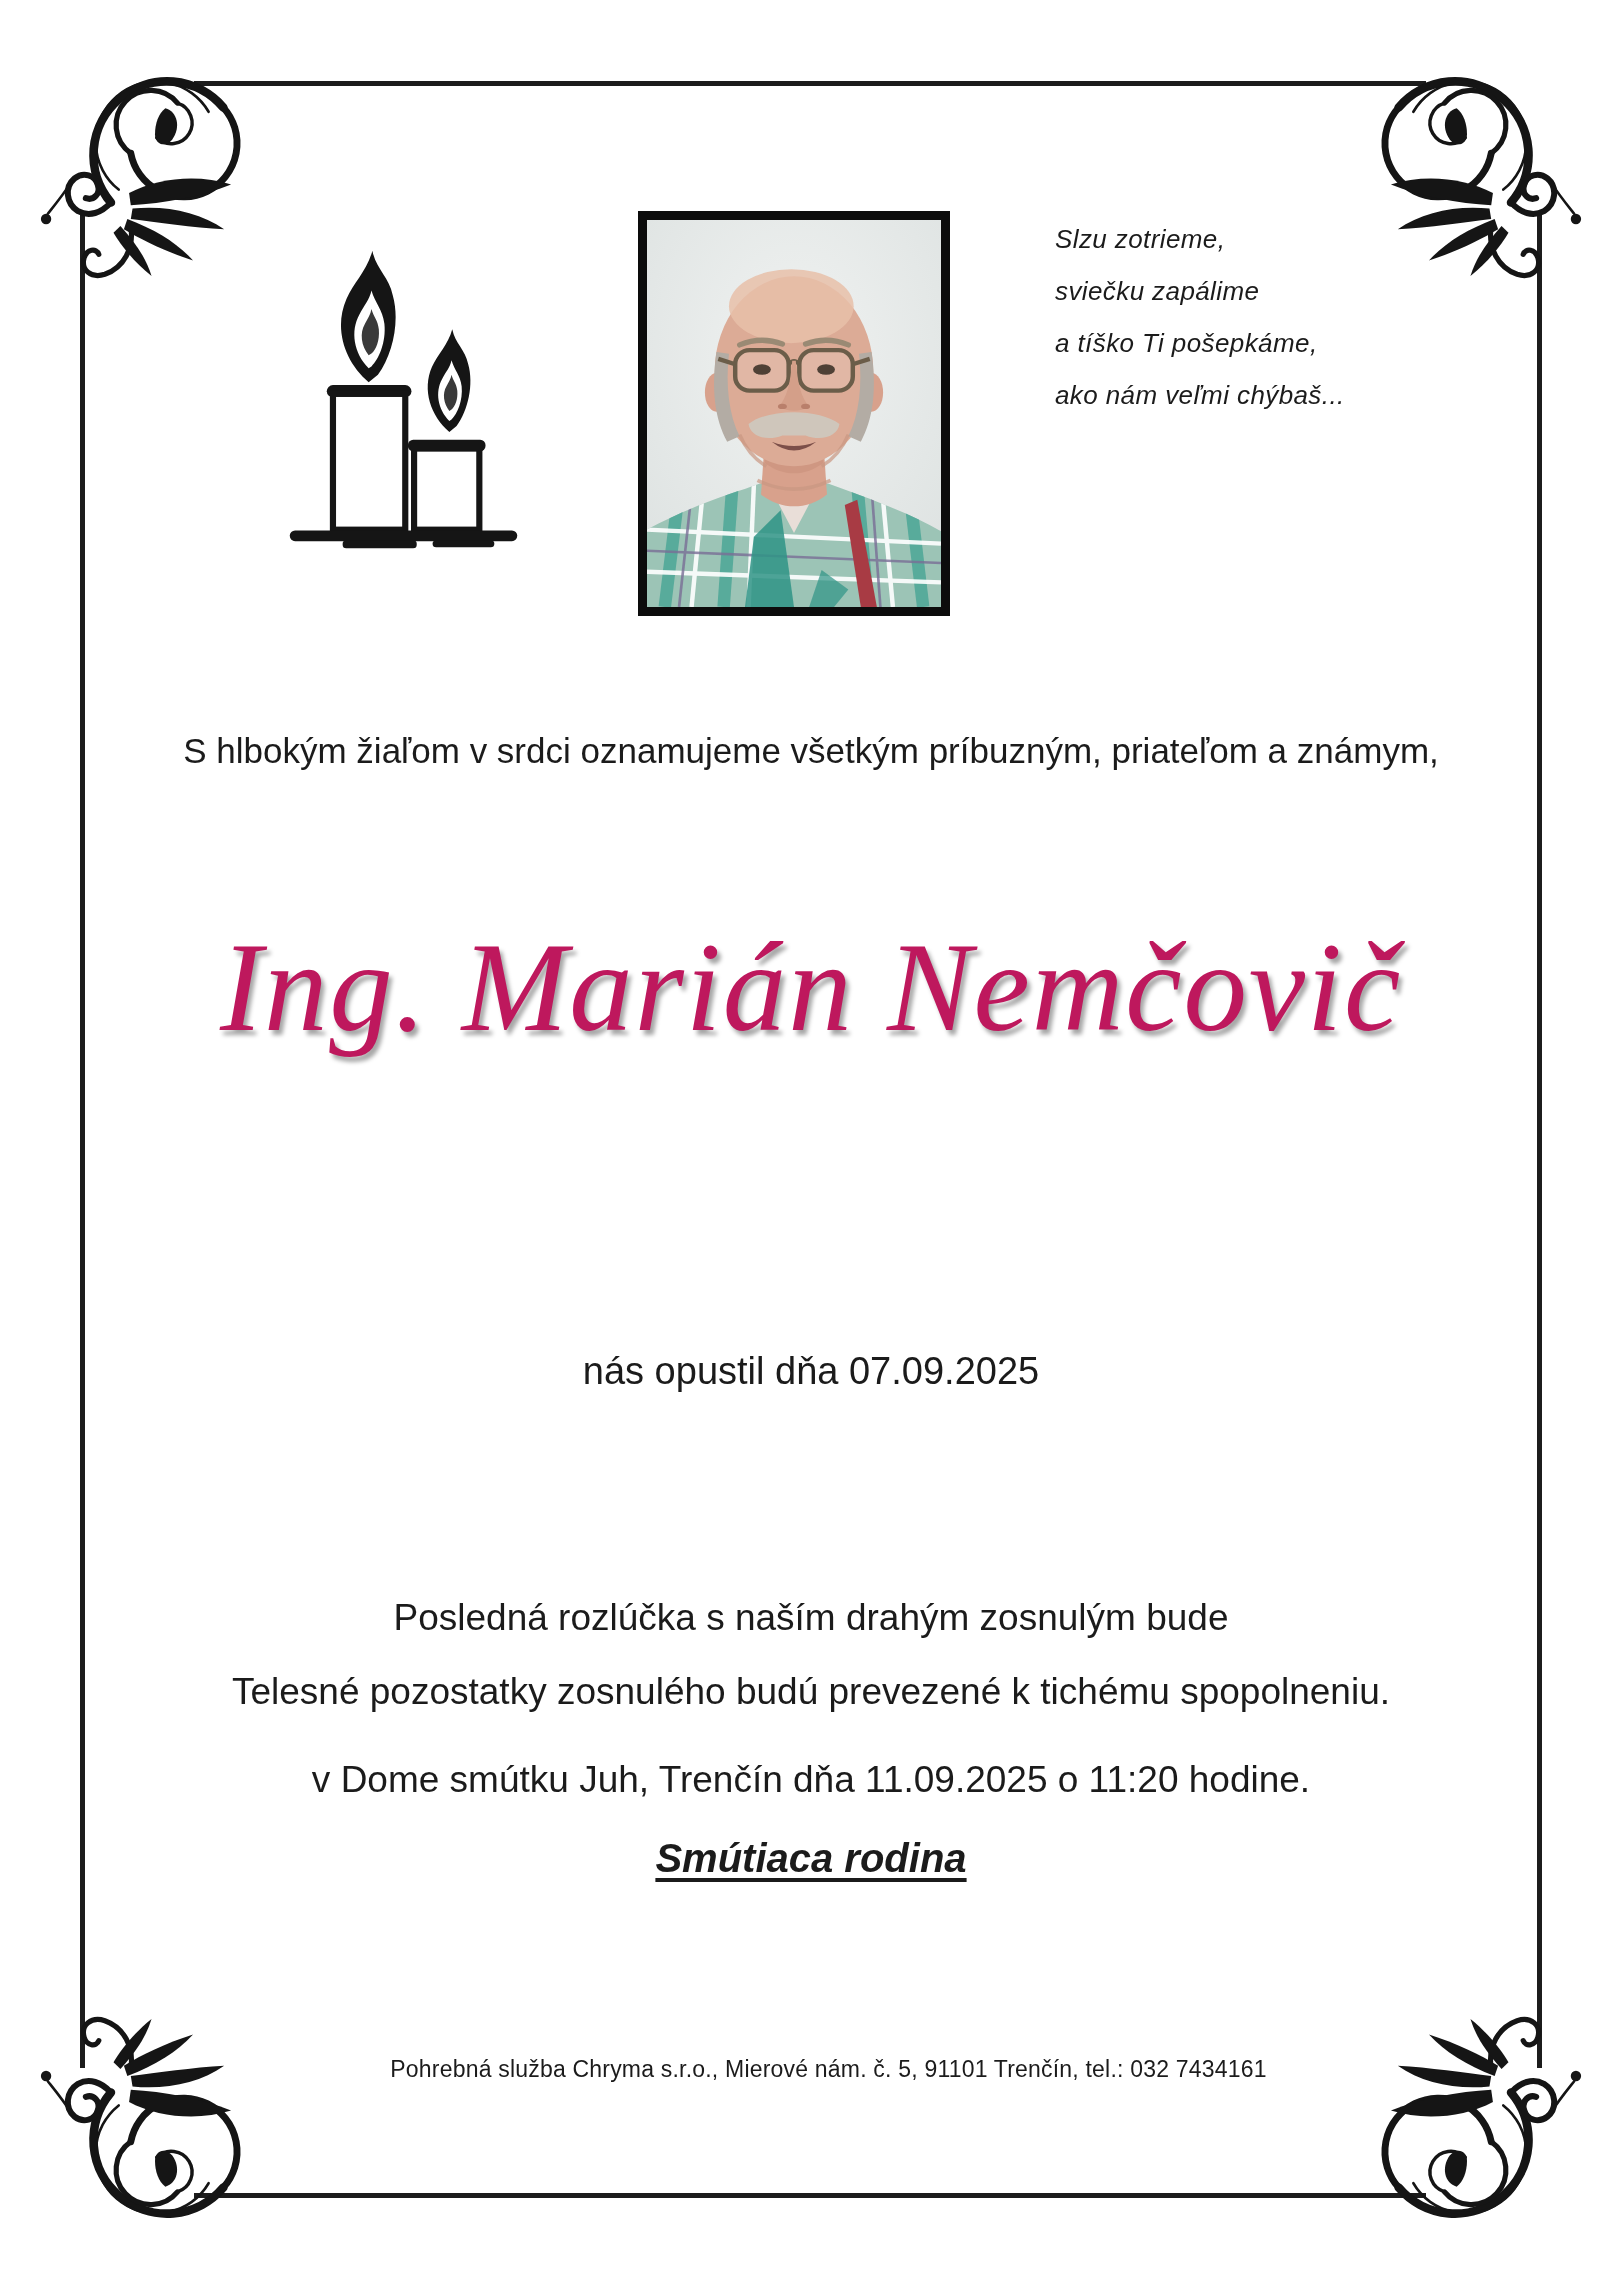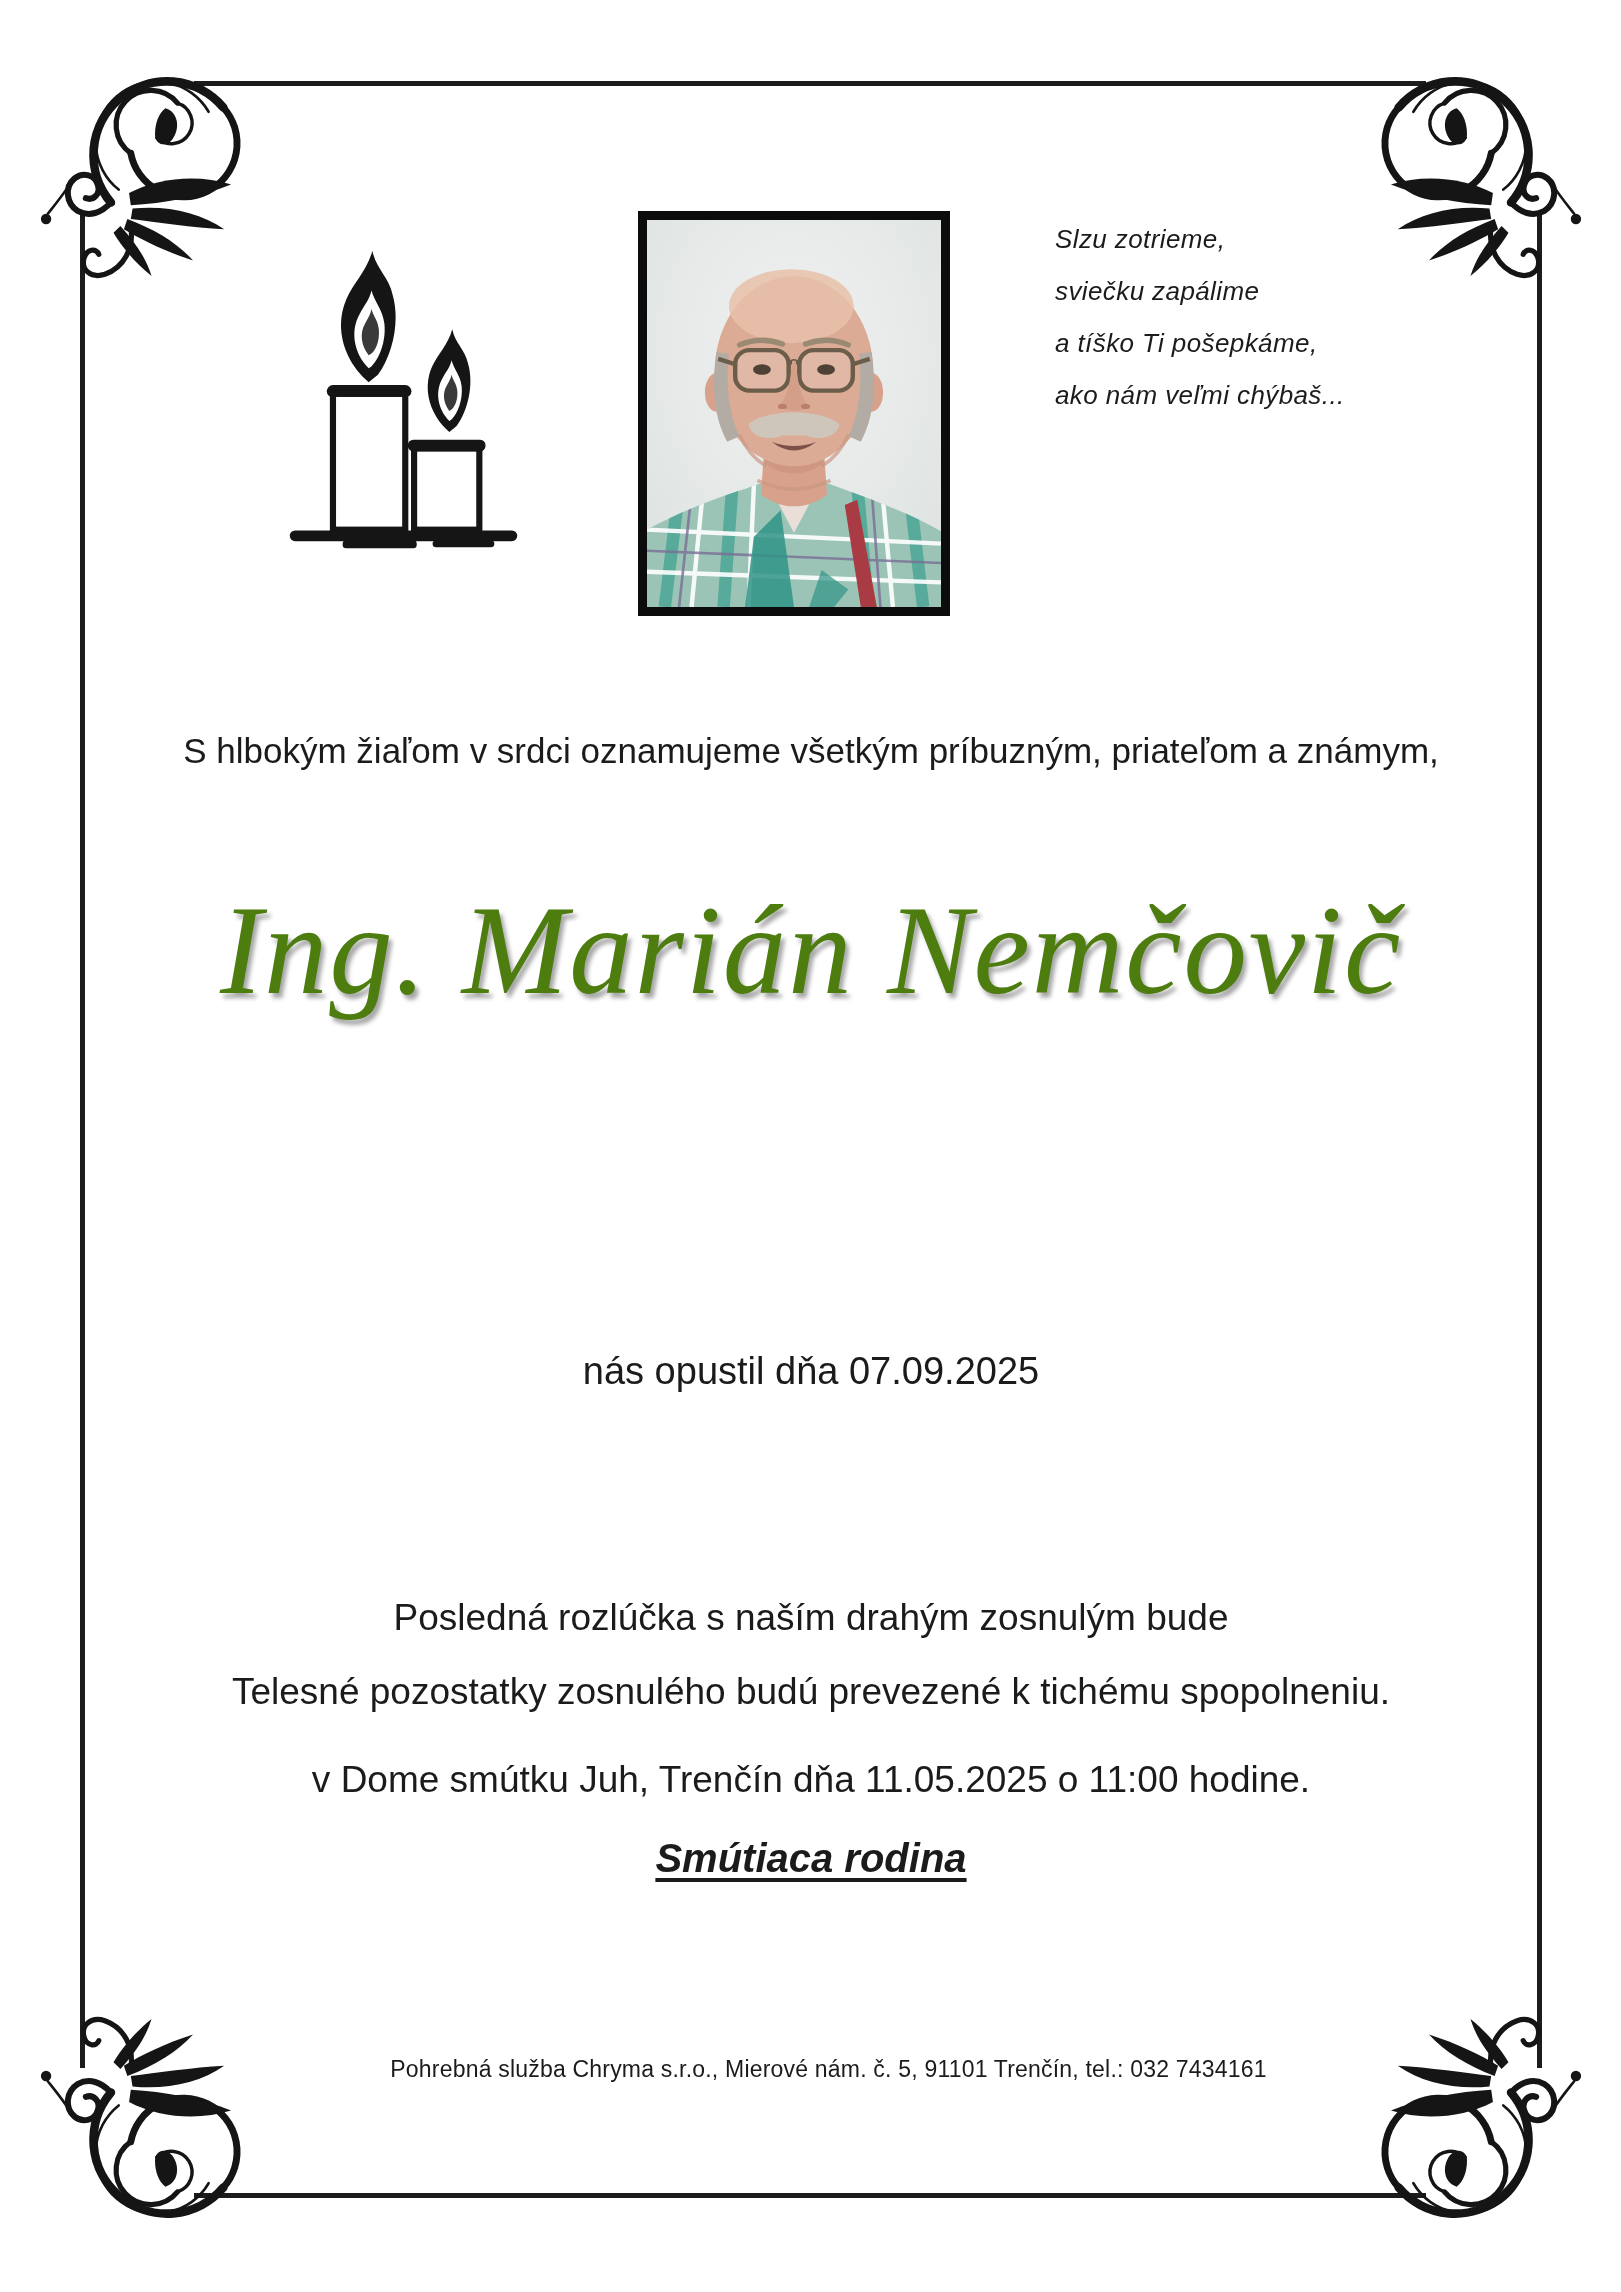--- a/index.html
+++ b/index.html
@@ -33,25 +33,25 @@
   
   .poem{
     position:absolute;left:1055px;top:213px;
     font-size:26px;font-style:italic;line-height:52px;letter-spacing:0.4px;
   }
   .announce{
     position:absolute;left:0;right:0;top:691px;
     text-align:center;font-size:35px;line-height:55px;margin-top:32px;
   }
   .name{
-    position:absolute;left:0;right:0;top:878px;margin:0;
+    position:absolute;left:0;right:0;top:915px;margin:0;
     text-align:center;
     font-family:"Liberation Serif",serif;
     font-style:italic;font-weight:400;
-    font-size:127px;letter-spacing:1.8px;color:#4d7c0f;
+    font-size:127px;letter-spacing:1.8px;color:#be185d;
     text-shadow:3.6px 4.5px 4.5px rgba(0,0,0,0.35);
   }
   .death{
     position:absolute;left:0;right:0;top:1236px;
     text-align:center;font-size:38px;line-height:54px;white-space:pre-wrap;
   }
   .funeral{
     position:absolute;left:0;right:0;top:1483px;
     text-align:center;font-size:37px;line-height:54px;white-space:pre-wrap;
   }
@@ -234,21 +234,21 @@
   </div>
 
   <h1 class="name">Ing. Marián Nemčovič</h1>
 
   <div class="death">
     <div><span>nás opustil </span><b>dňa 07.09.2025</b></div>
   </div>
 
   <div class="funeral">
     <div>Posledná rozlúčka s naším drahým zosnulým bude</div>
-    <div><span>v </span><b>Dome smútku Juh, Trenčín</b><span> dňa </span><b>11.05.2025 o 11:00 hodine</b><span>.</span></div>
+    <div><span>v </span><b>Dome smútku Juh, Trenčín</b><span> dňa </span><b>11.09.2025 o 11:20 hodine</b><span>.</span></div>
   </div>
 
   <div class="cremation">Telesné pozostatky zosnulého budú prevezené k tichému spopolneniu.</div>
 
   <div class="signature">Smútiaca rodina</div>
 
   <div class="footer">Pohrebná služba Chryma s.r.o., Mierové nám. č. 5, 91101 Trenčín, tel.: 032 7434161</div>
 
 </div>
 

